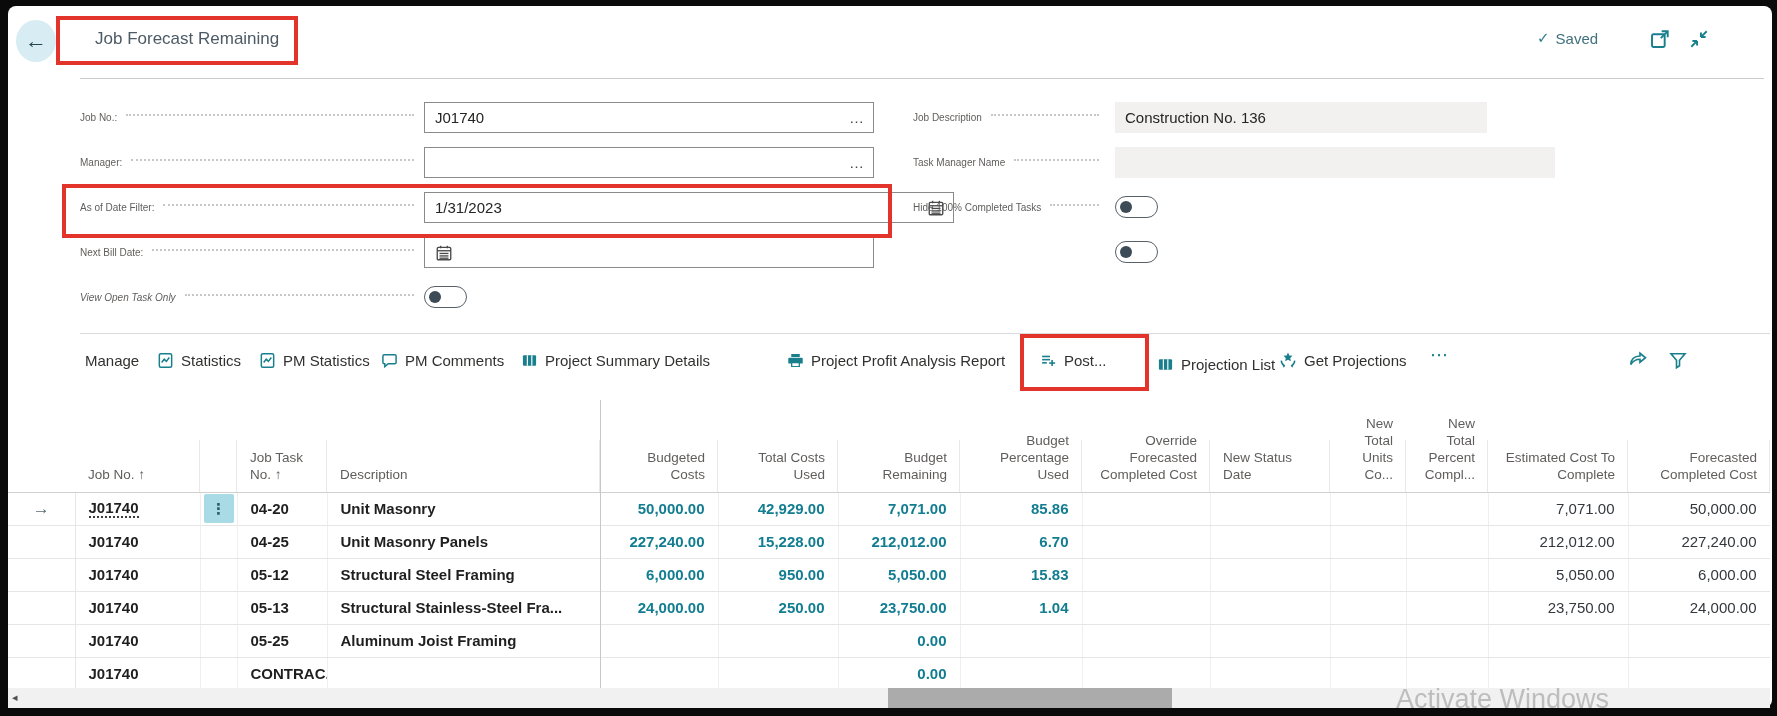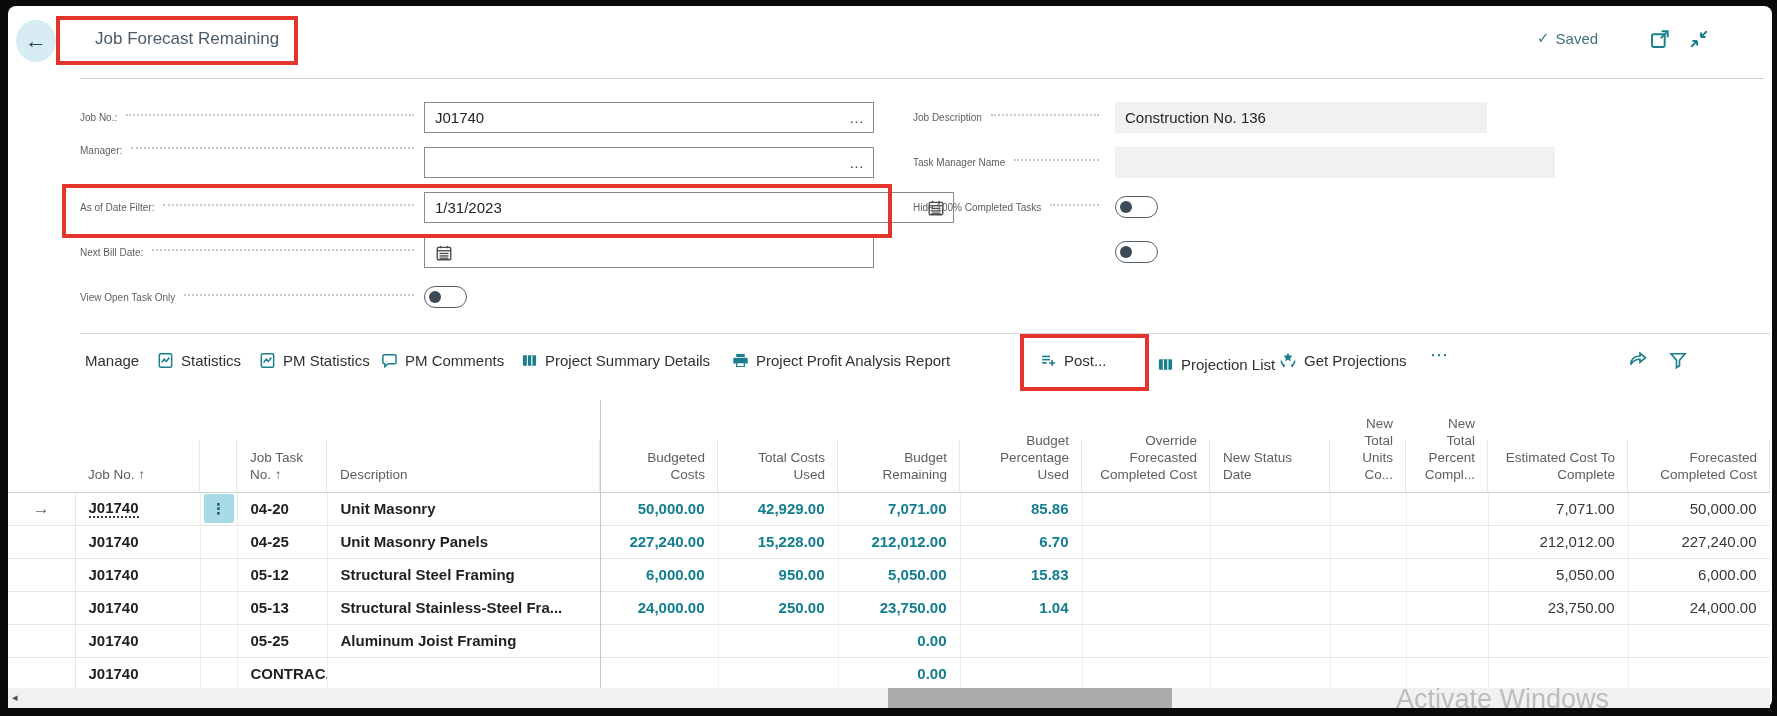--- a/index.html
+++ b/index.html
@@ -109,21 +109,21 @@
     <div class="frm-lab">
         <span>Job No.:</span>
         <span class="leader"></span>
       </div>
   </div>
   <div class="fld" style="left:424px; top:102px; width:450px;">
     <span class="val">J01740</span>
     <span class="lookup">…</span>
   </div>
 
-  <div class="frm-row" style="left:80px; top:135px; width:340px;">
+  <div class="frm-row" style="left:80px; top:147px; width:340px;">
     <div class="frm-lab">
         <span>Manager:</span>
         <span class="leader"></span>
       </div>
   </div>
   <div class="fld" style="left:424px; top:147px; width:450px;">
     <span class="val"></span>
     <span class="lookup">…</span>
   </div>
 
@@ -161,21 +161,21 @@
           <line x1="2" y1="6" x2="14" y2="6"></line>
         <line x1="5" y1="1.6" x2="5" y2="3.8"></line>
           <line x1="11" y1="1.6" x2="11" y2="3.8"></line>
         <line x1="4" y1="8.4" x2="12" y2="8.4"></line>
           <line x1="4" y1="10.6" x2="12" y2="10.6"></line>
           <line x1="4" y1="12.6" x2="12" y2="12.6"></line>
       </svg>
     </span>
   </div>
 
-  <div class="frm-row" style="left:80px; top:282px; width:340px;">
+  <div class="frm-row" style="left:80px; top:282px; width:340px;font-style:italic;">
     <div class="frm-lab">
         <span>View Open Task Only</span>
         <span class="leader"></span>
       </div>
   </div>
   <div class="toggle" style="left:424px; top:286px;">
       <span class="knob"></span>
     </div>
 
   <div class="frm-row" style="left:913px; top:102px; width:192px;">
@@ -251,21 +251,21 @@
     <span>
         <svg class="ic" width="17" height="17" viewBox="0 0 16 16">
           <rect x="1.8" y="3" width="12.4" height="10" rx="1" fill="#1a7f8c"></rect>
           <line x1="6" y1="3" x2="6" y2="13" stroke="#fff" stroke-width="1.1"></line>
           <line x1="10.2" y1="3" x2="10.2" y2="13" stroke="#fff" stroke-width="1.1"></line>
         </svg>
       </span>
     <span>Project Summary Details</span>
   </div>
 
-  <div class="tb-item" style="left:732px;">
+  <div class="tb-item" style="left:787px;">
     <span>
         <svg class="ic" width="17" height="17" viewBox="0 0 16 16">
           <path d="M4 1.8 h8 v3 h-8 z M2.2 5.4 h11.6 a1 1 0 0 1 1 1 v4.4 h-2.6 v3.4 h-8.4 v-3.4 H1.2 v-4.4 a1 1 0 0 1 1 -1 z" fill="#1a7f8c"></path>
           <rect x="5" y="10.6" width="6" height="2.6" fill="#fff"></rect>
         </svg>
       </span>
     <span>Project Profit Analysis Report</span>
   </div>
 
   <div class="tb-item" style="left:1040px;">

